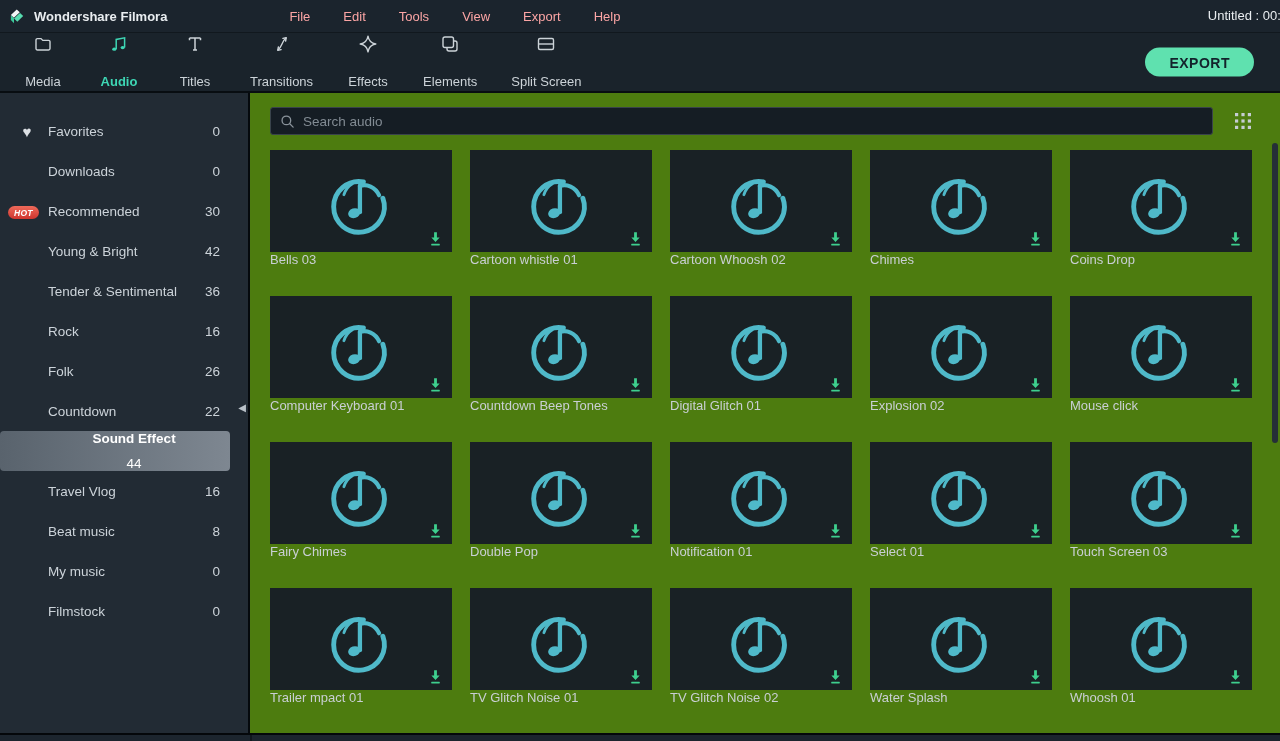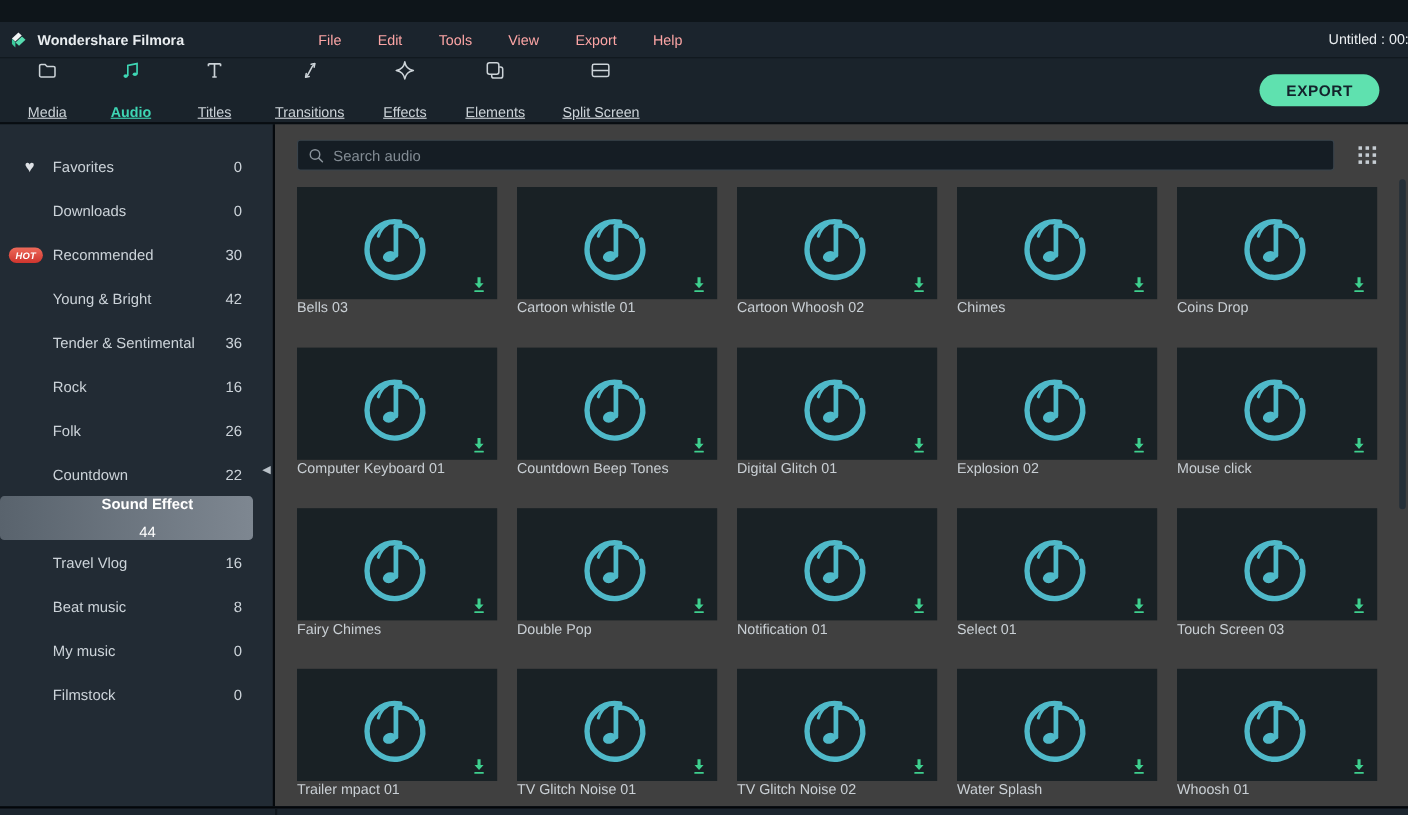--- a/index.html
+++ b/index.html
@@ -1,36 +1,36 @@
 <!DOCTYPE html>
 <html><head>
 <meta charset="utf-8">
 <style>
   * { margin:0; padding:0; box-sizing:border-box; }
   html,body { width:1280px; height:741px; overflow:hidden; background:#0e151a;
               font-family:"Liberation Sans","DejaVu Sans",sans-serif; }
   .app { position:relative; width:1280px; height:741px; display:flex; flex-direction:column; }
 
   
-  .titlebar { height:32px; background:#1b242d; display:flex; align-items:center; flex:0 0 auto; position:relative;margin-top:20px; }
+  .titlebar { height:32px; background:#1b242d; display:flex; align-items:center; flex:0 0 auto; position:relative; }
   .logo-box { width:34px; display:flex; justify-content:center; }
   .app-name { color:#e9edf0; font-size:13px; font-weight:600; margin-right:44px; white-space:nowrap; }
   .menus { display:flex; gap:33px; margin-left:78px; }
   .menu-item { color:#fca5a5; font-size:13px; cursor:default; }
   .project-label { position:absolute; right:-8px; top:0; height:32px; line-height:32px;
                    color:#e9edf0; font-size:13px; white-space:nowrap; overflow:hidden; }
 
   
   .tabbar { height:61px; background:#1a232b; border-top:1px solid #11181e; border-bottom:2px solid #080d11;
             display:flex; align-items:center; padding-left:20px; flex:0 0 auto; position:relative; }
   .tab { display:flex; flex-direction:column; align-items:center; justify-content:center;
          margin-right:30px; min-width:46px; position:relative; padding:4px 2px 8px; cursor:default; }
   .tab .tab-icon { height:22px; display:flex; align-items:flex-end; color:#ccd3d8; }
   .tab .tab-icon svg { display:block; }
-  .tab .tab-label { margin-top:20px; font-size:13px; color:#ccd3d8; white-space:nowrap;text-decoration:underline; }
+  .tab .tab-label { margin-top:20px; font-size:13px; color:#ccd3d8; white-space:nowrap; }
   .tab.active .tab-icon, .tab.active .tab-label { color:#3ed6b4; font-weight:700; }
   .tab.active::after { content:""; position:absolute; left:50%; transform:translateX(-50%);
                        bottom:-2px; width:36px; height:3px; background:#3ed6b4; }
   .export-btn { position:absolute; right:26px; top:50%; transform:translateY(-50%);
                 background:#5fe1af; color:#13222b; border:none; border-radius:15px;
                 height:29px; padding:0 24px; font-size:14px; font-weight:700;
                 letter-spacing:.5px; font-family:inherit; cursor:pointer; }
 
   
   .body { flex:1 1 auto; display:flex; min-height:0; position:relative; }
@@ -48,21 +48,21 @@
                         margin-right:18px; padding-right:10px;flex-direction:column; }
   .side-item.selected .side-label { color:#ffffff; font-weight:700; }
   .side-item.selected .side-count { color:#ffffff; }
   .hot-badge { display:inline-block; background:linear-gradient(#ee6a5a,#cf352e); color:#fff;
                font-size:8.5px; font-weight:700; font-style:italic; border-radius:8px;
                padding:3px 6px 2px; letter-spacing:.3px; }
   .collapse-handle { position:absolute; right:2px; top:310px; color:#b9c1c8; font-size:10px;
                      line-height:1; cursor:pointer; }
 
   
-  .main { flex:1 1 auto; background:#404040; position:relative; overflow:hidden; }
+  .main { flex:1 1 auto; background:#4d7c0f; position:relative; overflow:hidden; }
   .search-row { padding:14px 0 0 20px; display:flex; align-items:center; }
   .search-box { width:943px; height:28px; background:#151d24; border:1px solid #39434b;
                 border-radius:3px; display:flex; align-items:center; padding:0 9px; }
   .search-box svg { flex:0 0 auto; color:#8a939b; }
   .search-input { flex:1 1 auto; background:transparent; border:none; outline:none;
                   color:#cfd5da; font-size:13.5px; margin-left:8px; font-family:inherit; }
   .search-input::placeholder { color:#828b93; }
   .gridview-btn { margin-left:19px; background:none; border:none; color:#c6cdd3; cursor:pointer;
                   padding:2px; display:flex; }
 

